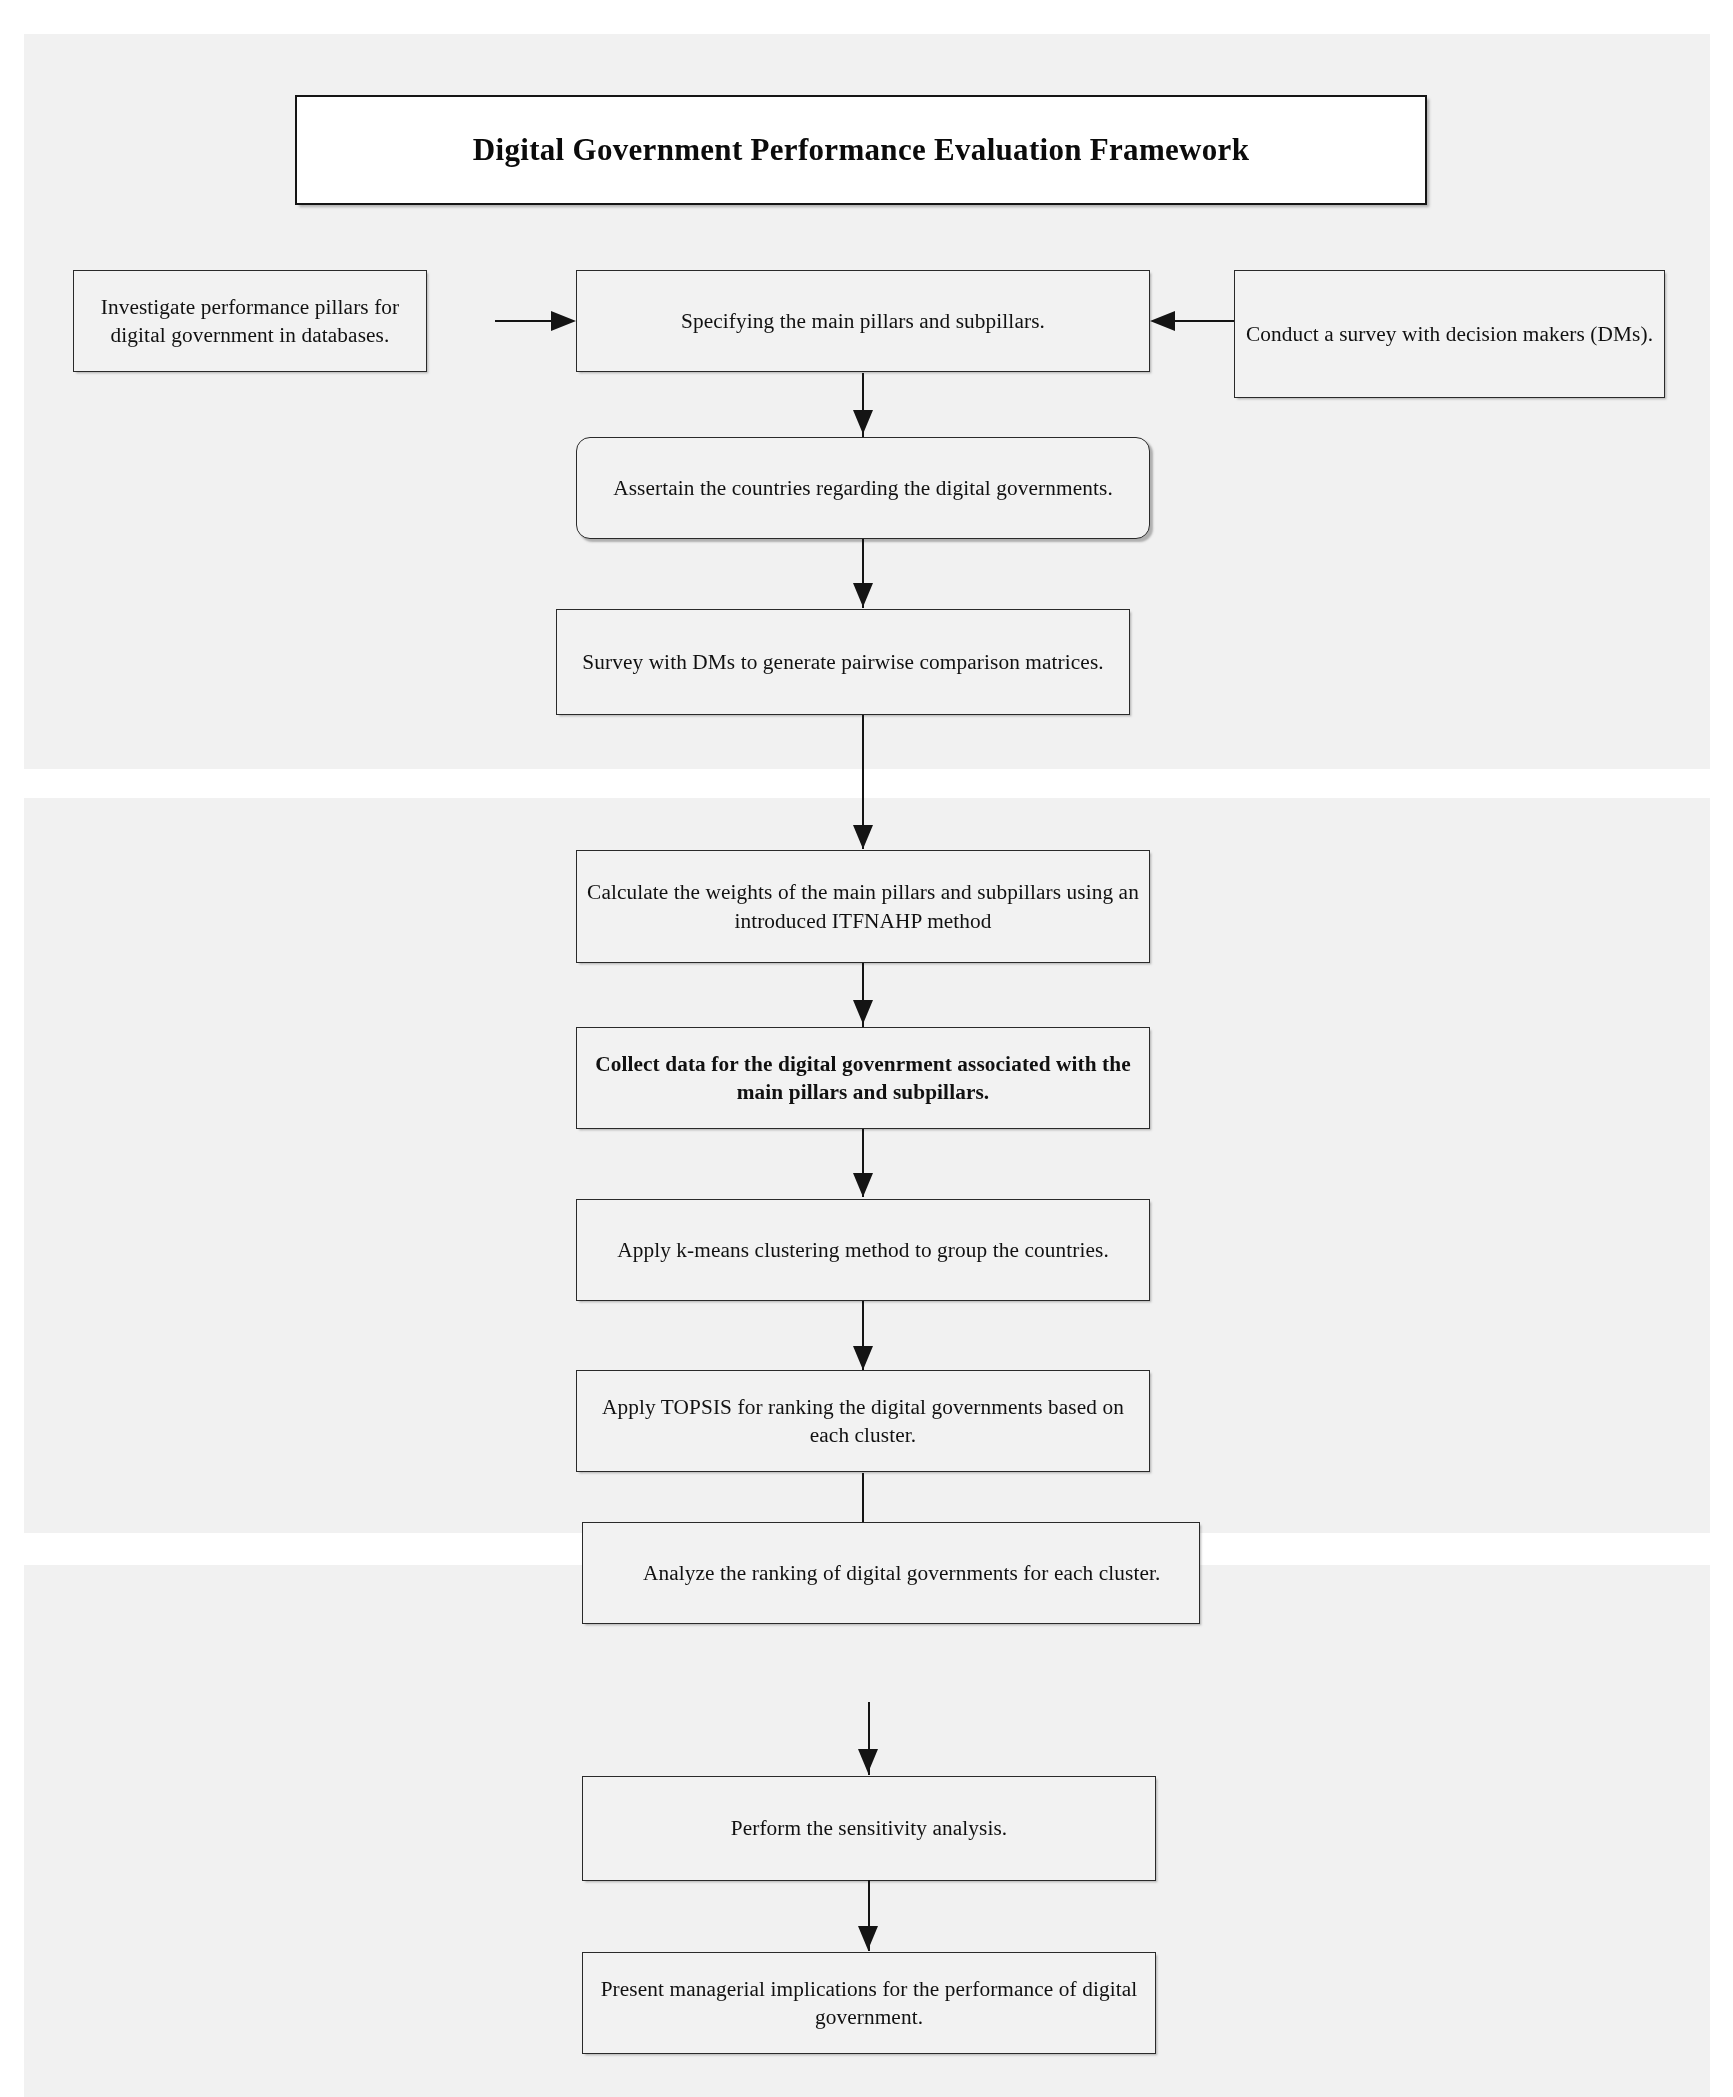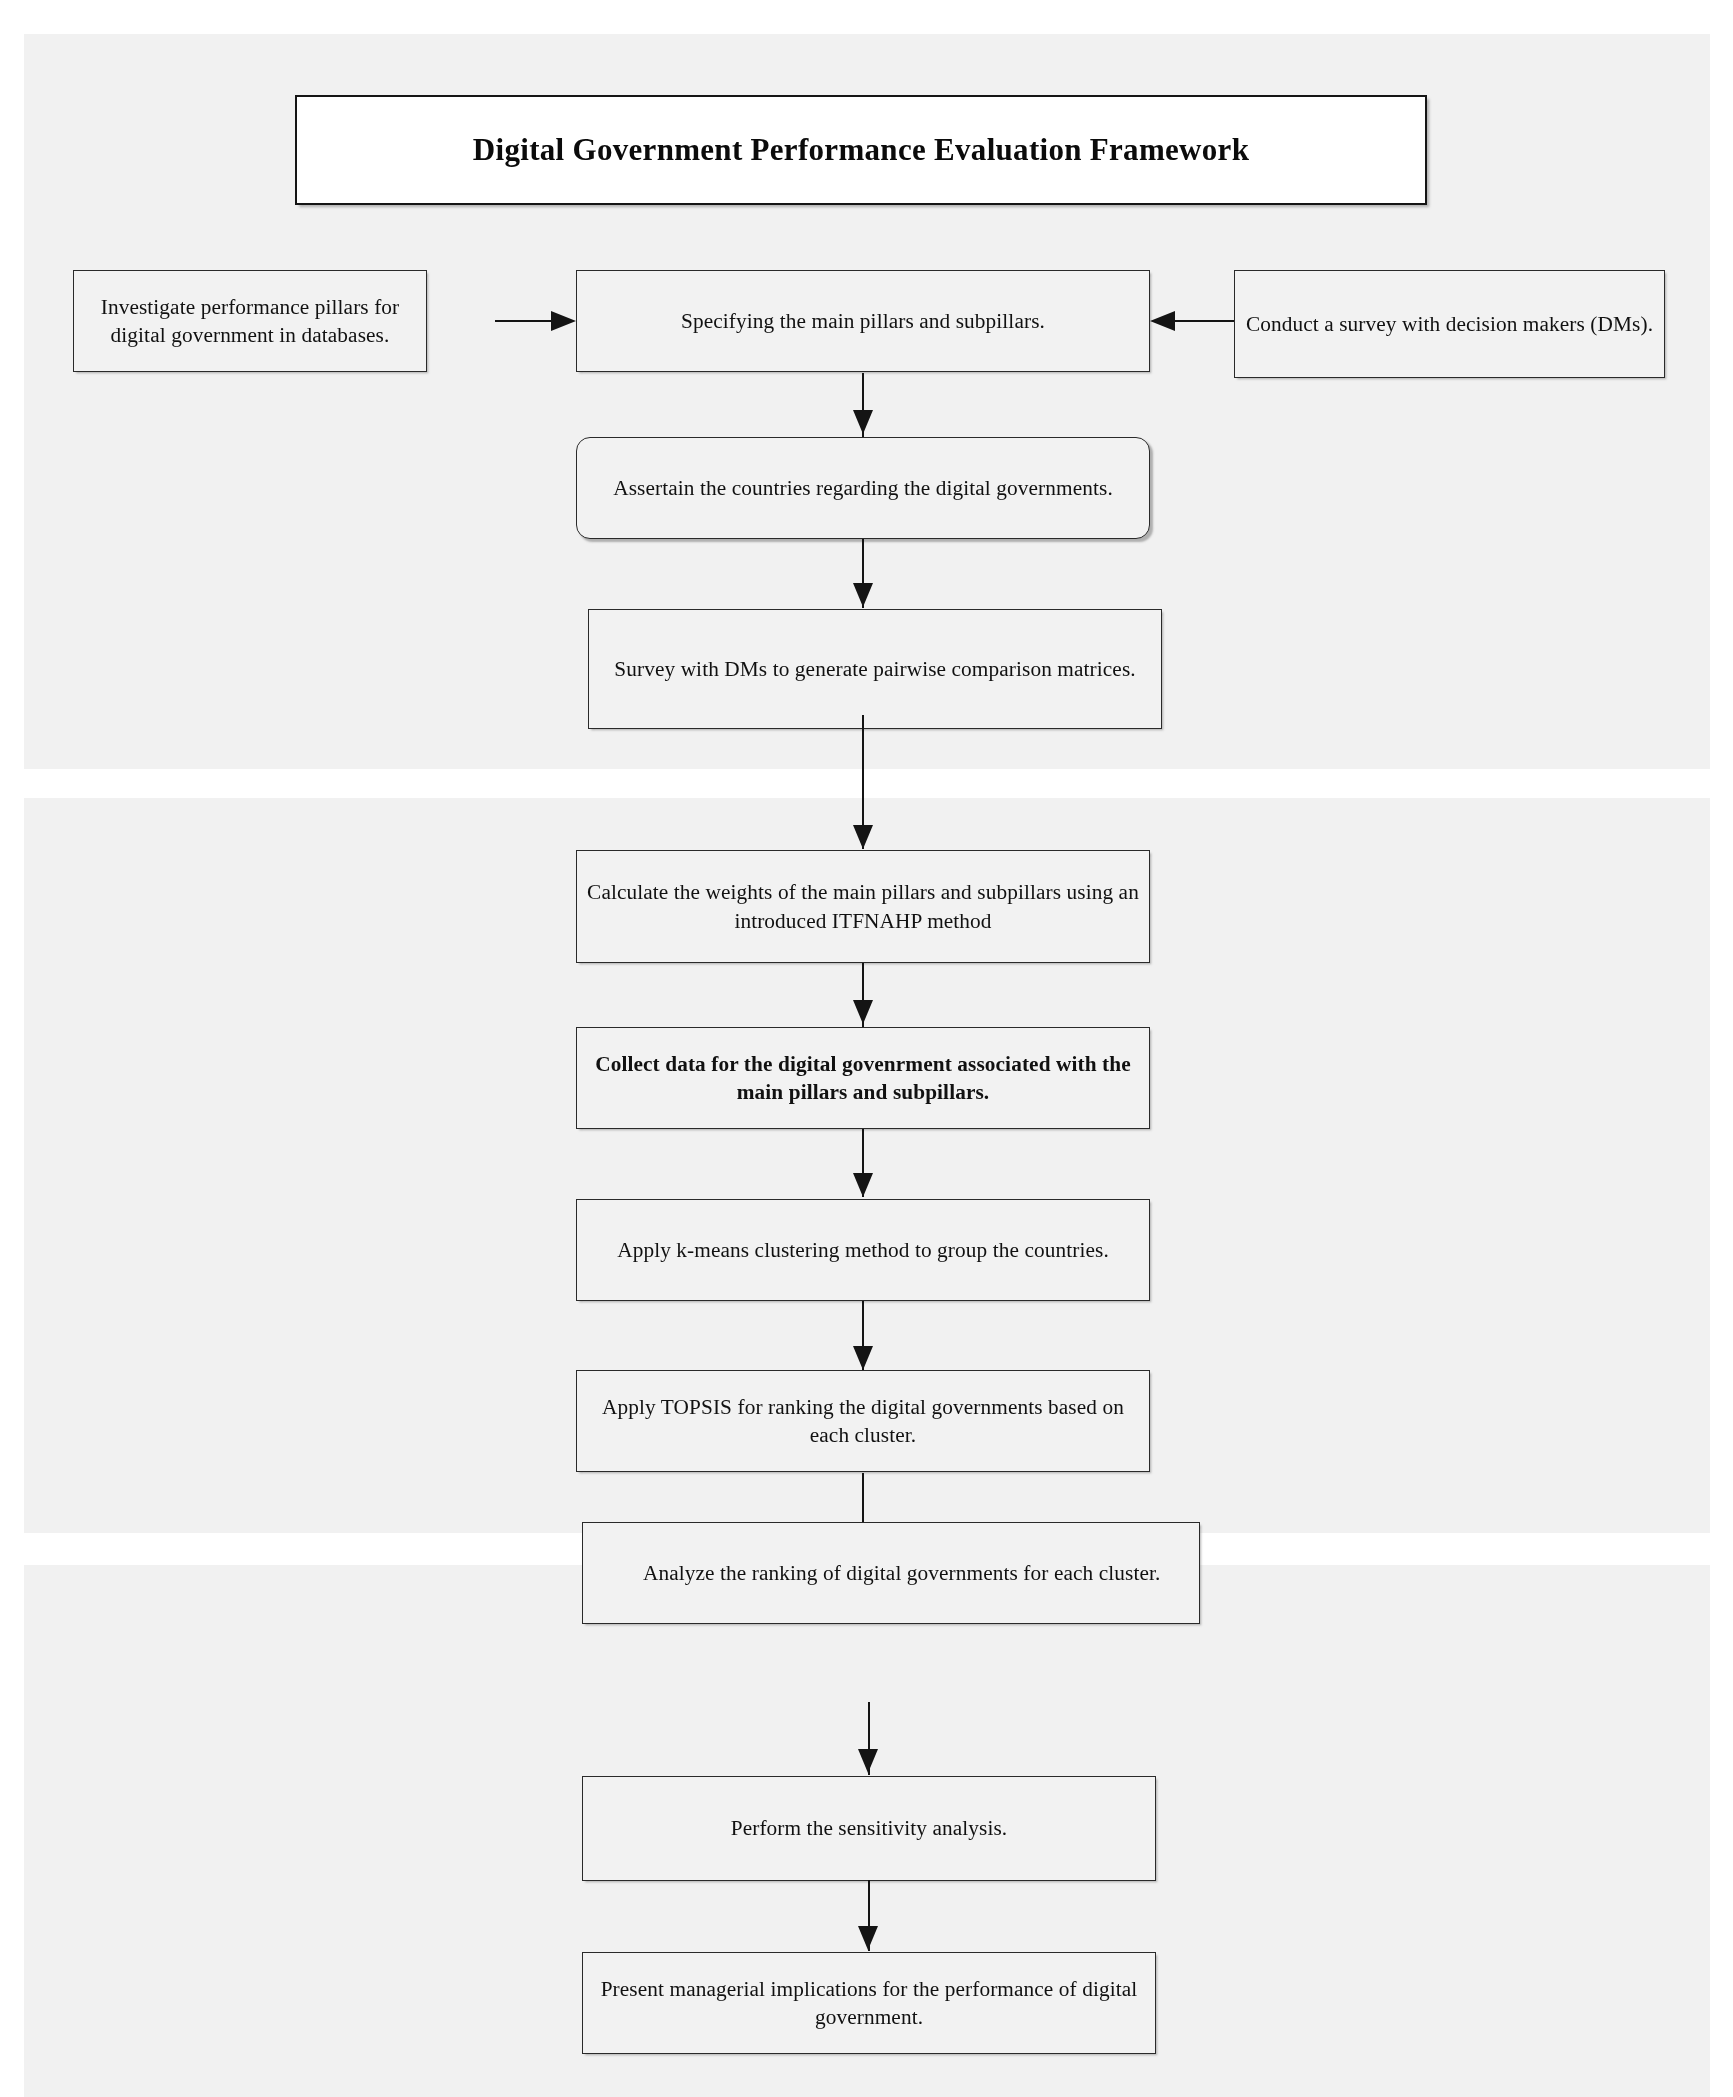--- a/index.html
+++ b/index.html
@@ -125,35 +125,35 @@
   <div class="hline" style="left:495px; top:290px; width:58px;"></div>
   <div class="arrow-right" style="left:551px; top:281px;"></div>
 
   <div class="node" id="n-specify" style="left:576px; top:240px; width:574px; height:102px;">
     <span class="label">Specifying the main pillars and subpillars.</span>
   </div>
 
   <div class="hline" style="left:1174px; top:290px; width:60px;"></div>
   <div class="arrow-left" style="left:1150px; top:281px;"></div>
 
-  <div class="node" id="n-conduct" style="left:1234px; top:240px; width:431px; height:108px;">
+  <div class="node" id="n-conduct" style="left:1234px; top:240px; width:431px; height:128px;">
     <span class="label">Conduct a survey with decision makers (DMs).</span>
   </div>
 
   <div class="vline" style="left:862px; top:343px; height:64px;"></div>
   <div class="arrow-down" style="left:853px; top:380px;"></div>
 
   <div class="node" id="n-assertain" style="left:576px; top:407px; width:574px; height:102px;border-radius:14px;">
     <span class="label">Assertain the countries regarding the digital governments.</span>
   </div>
 
   <div class="vline" style="left:862px; top:509px; height:69px;"></div>
   <div class="arrow-down" style="left:853px; top:553px;"></div>
 
-  <div class="node" id="n-pairwise" style="left:588px; top:579px; width:574px; height:120px;">
+  <div class="node" id="n-pairwise" style="left:556px; top:579px; width:574px; height:106px;">
     <span class="label">Survey with DMs to generate pairwise comparison matrices.</span>
   </div>
 
   <div class="vline" style="left:862px; top:685px; height:134px;"></div>
   <div class="arrow-down" style="left:853px; top:795px;"></div>
 
   <div class="node" id="n-weights" style="left:576px; top:820px; width:574px; height:113px;">
     <span class="label">Calculate the weights of the main pillars and subpillars using an introduced ITFNAHP method</span>
   </div>
 

